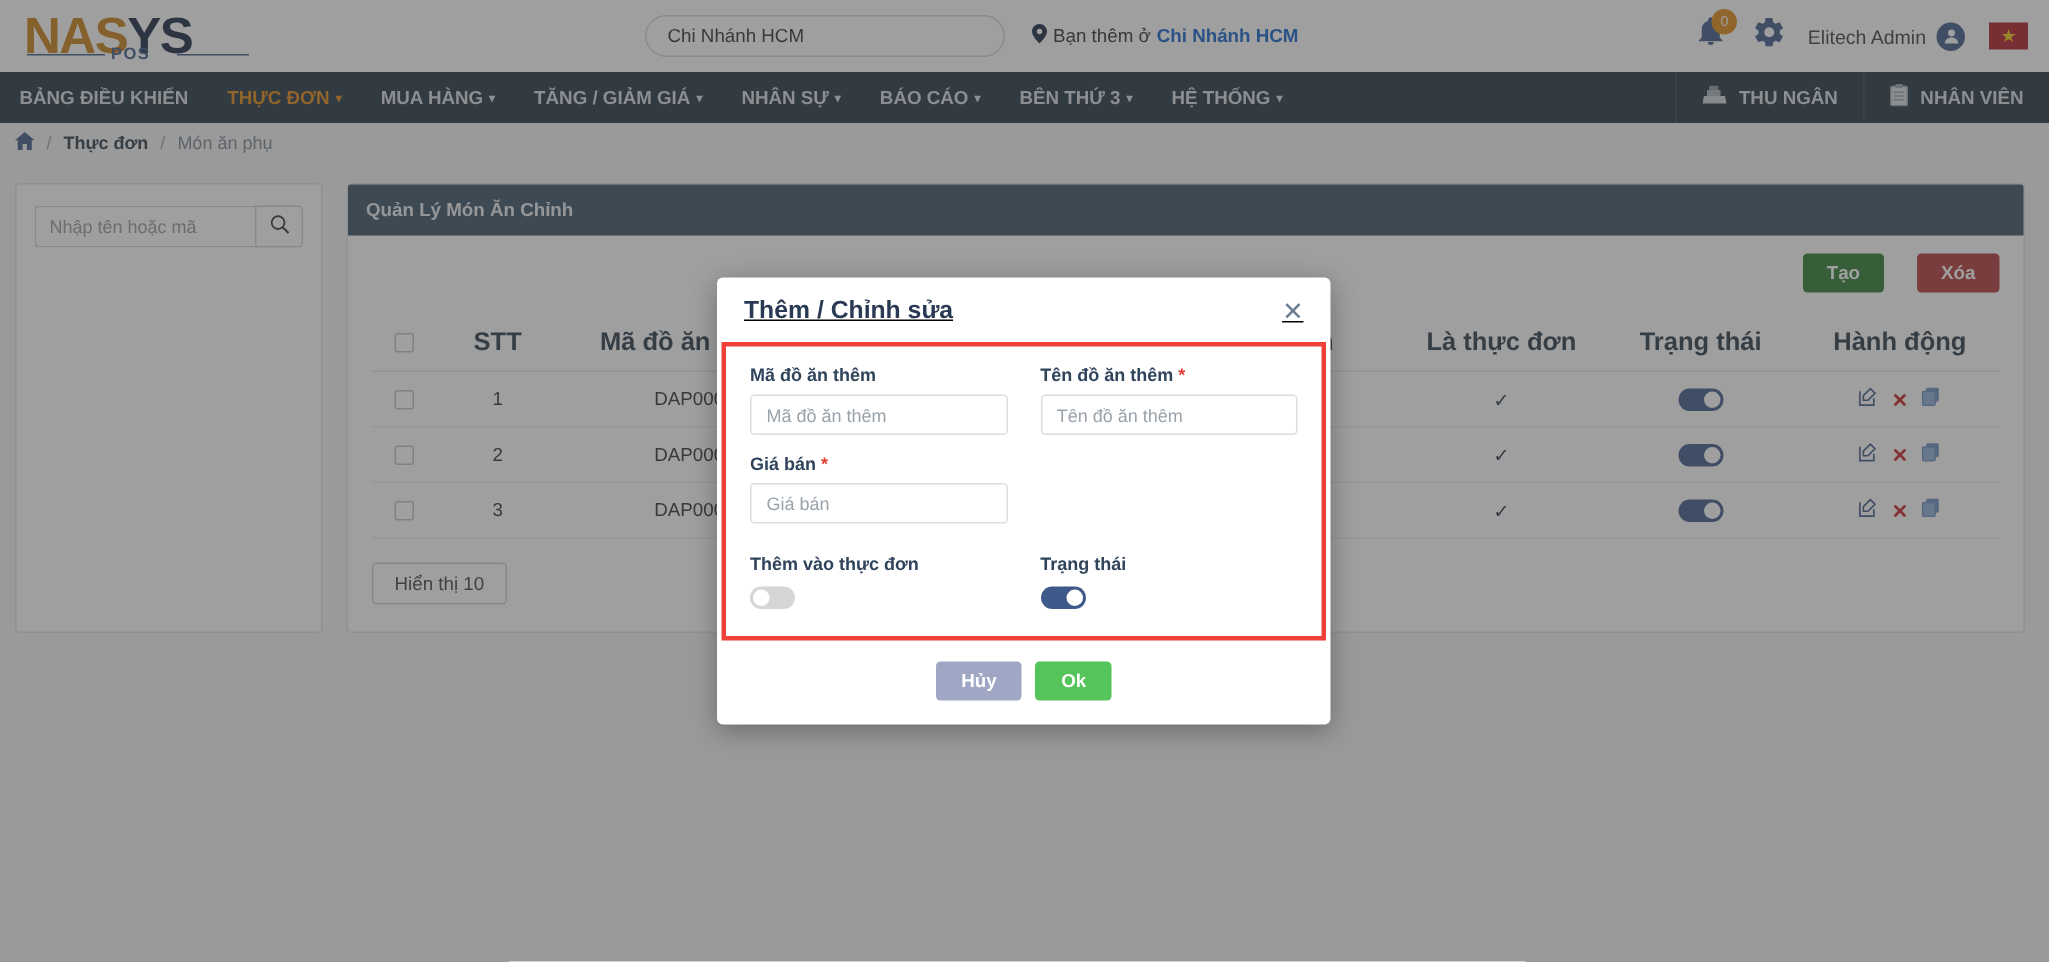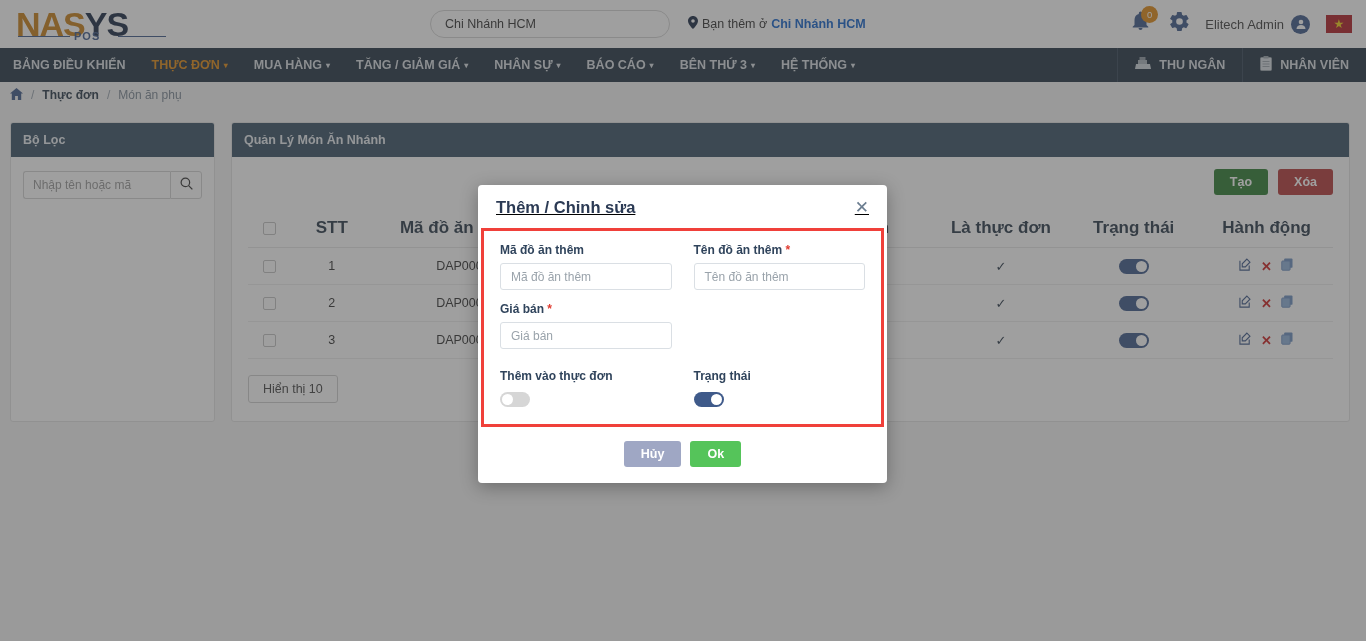--- a/index.html
+++ b/index.html
@@ -209,21 +209,21 @@
     width: 32px; height: 28px;
     border: 1px solid #d3d3d3;
     border-radius: 0 3px 3px 0;
     background: #fff;
     display: flex; align-items: center; justify-content: center;
     font-size: 13px; color: #333;
   }
 
   .main-panel { flex: 1; }
   .main-body { padding: 12px 16px 18px 16px; min-height: 250px; }
-  .btn-row { display: flex; justify-content: flex-end; gap: 10px; margin-bottom: 14px; }
+  .btn-row { display: flex; justify-content: flex-end; gap: 22px; margin-bottom: 14px; }
   .btn {
     font-size: 12.5px;
     font-weight: bold;
     color: #fff;
     padding: 6px 16px;
     border-radius: 3px;
     border: none;
     font-family: inherit;
   }
   .btn-create { background: #2e7d32; }
@@ -500,40 +500,39 @@
     </span>
     <span class="sep">/</span>
     <span class="bc-1">Thực đơn</span>
     <span class="sep">/</span>
     <span class="bc-2">Món ăn phụ</span>
   </div>
 
   <div class="content">
 
     <div class="panel filter-panel">
-      <div class="panel-head">Bộ Lọc</div>
       <div class="filter-body">
         <div class="search-row">
           <div class="search-input">
             <span>Nhập tên hoặc mã</span>
           </div>
           <div class="search-btn">
             <span>
               <svg width="13" height="13" viewBox="0 0 14 14">
                   <circle cx="5.8" cy="5.8" r="4.6" fill="none" stroke="#333" stroke-width="1.3"></circle>
                   <line x1="9.3" y1="9.3" x2="13.3" y2="13.3" stroke="#333" stroke-width="1.4"></line>
                 </svg>
             </span>
           </div>
         </div>
       </div>
     </div>
 
     <div class="panel main-panel">
-      <div class="panel-head">Quản Lý Món Ăn Nhánh</div>
+      <div class="panel-head">Quản Lý Món Ăn Chỉnh</div>
       <div class="main-body">
         <div class="btn-row">
           <button class="btn btn-create">Tạo</button>
           <button class="btn btn-delete">Xóa</button>
         </div>
 
         <table class="grid">
           <thead>
             <tr>
               <th style="width:42px">

